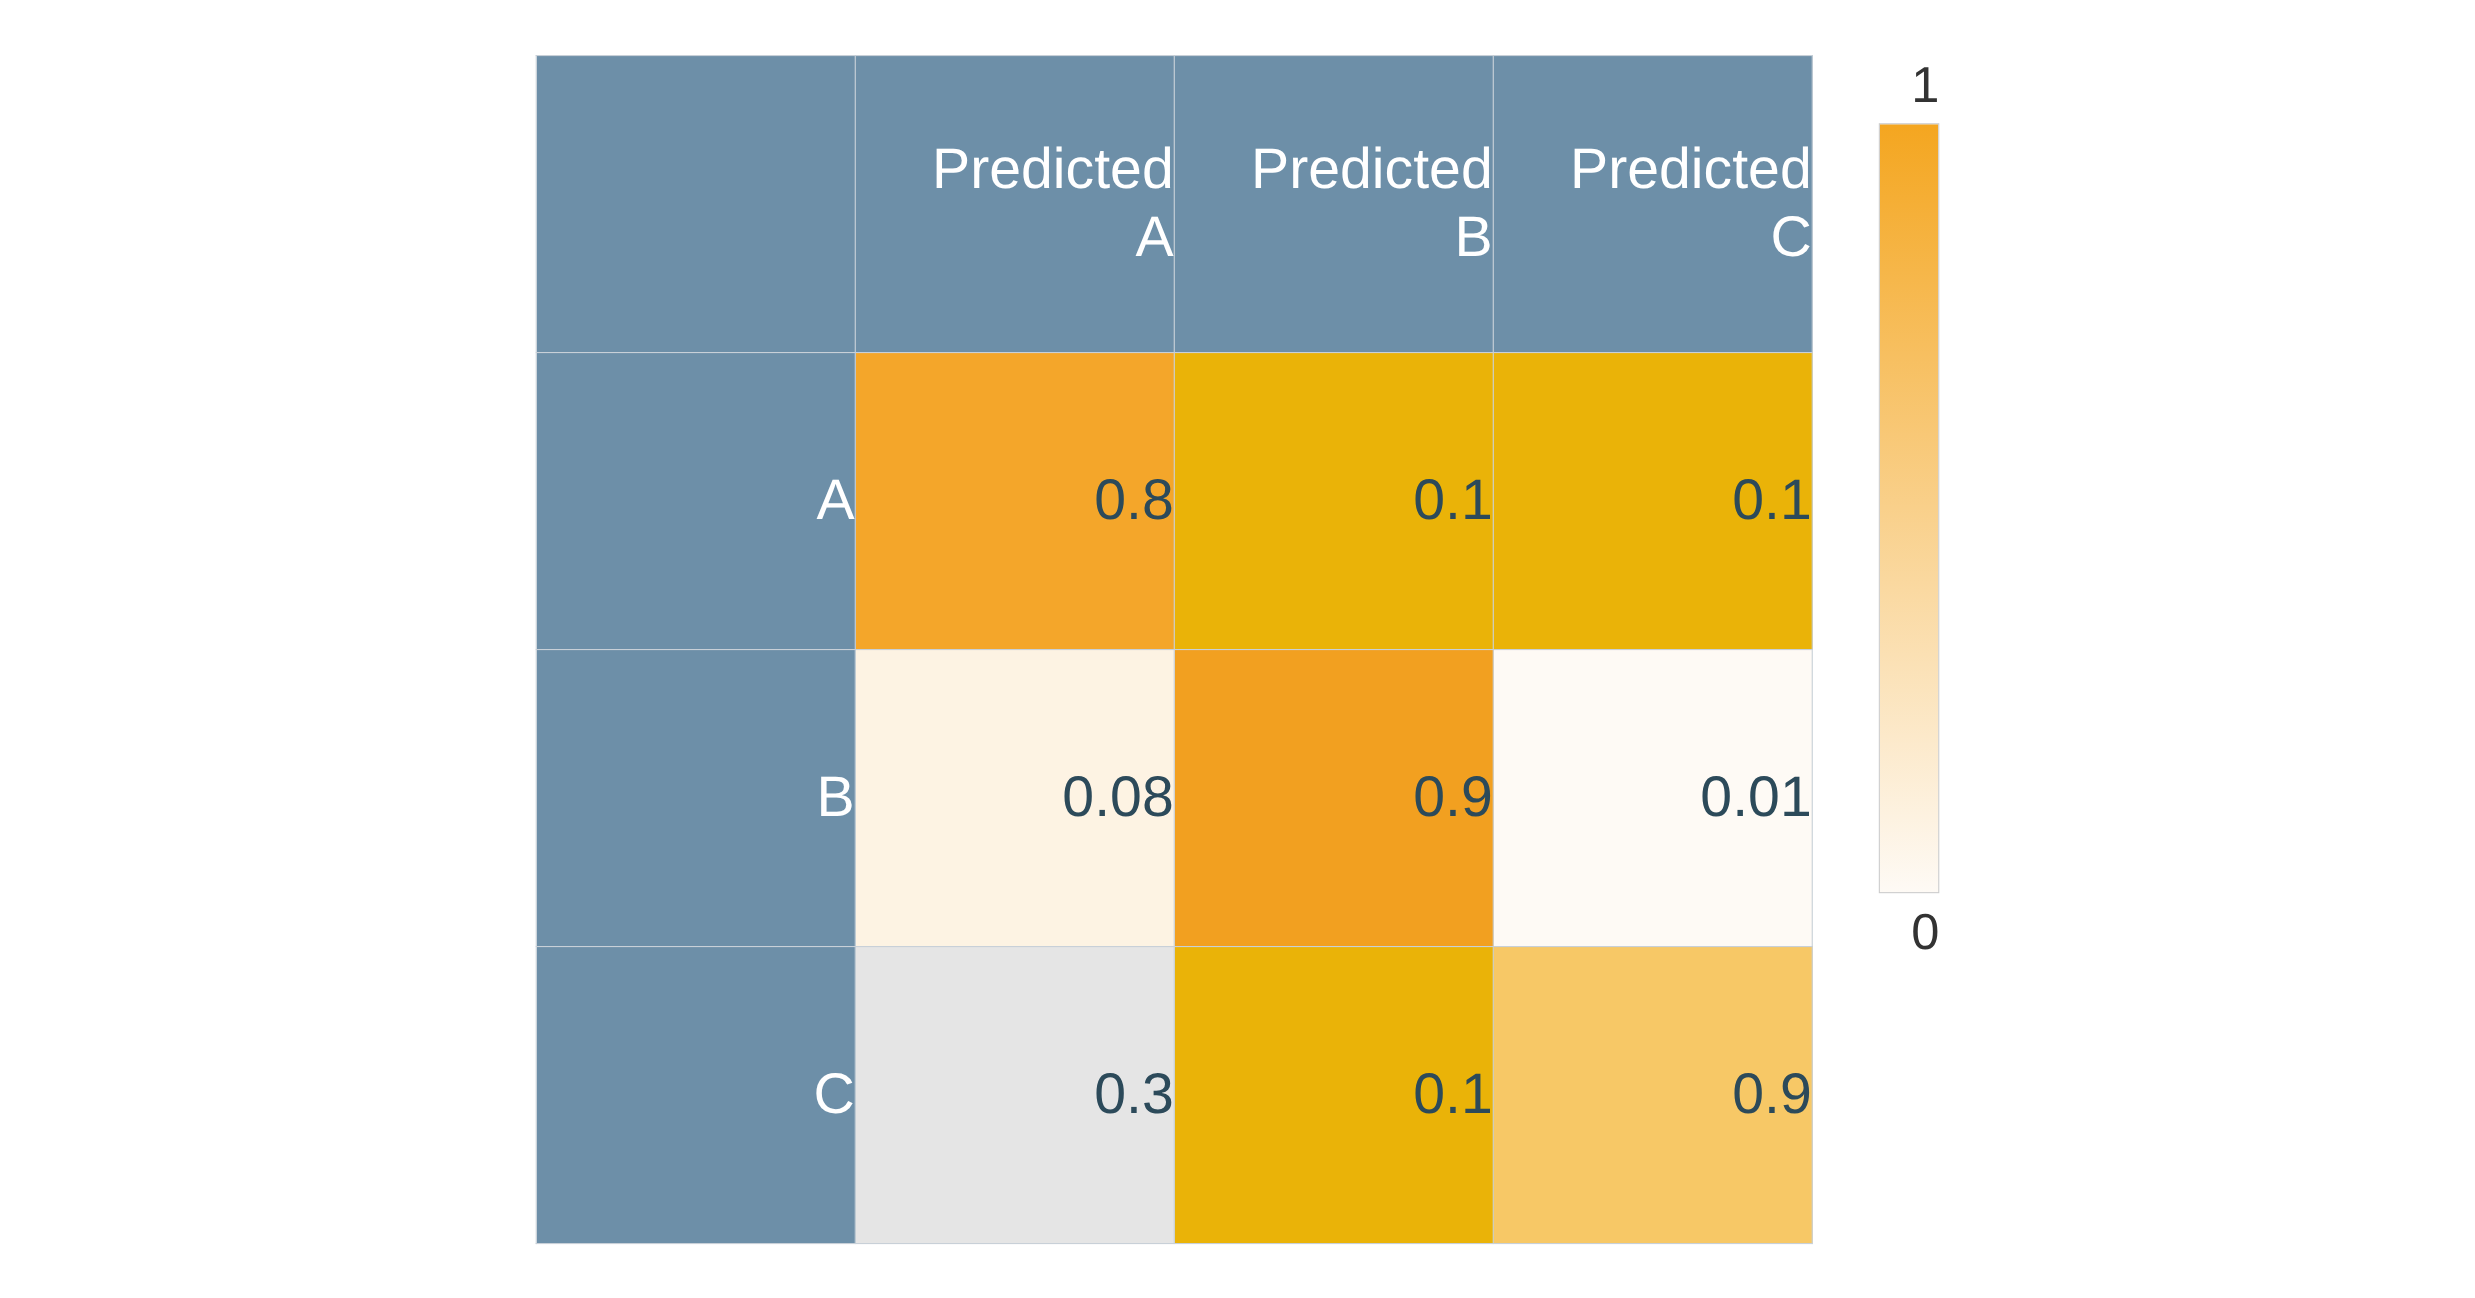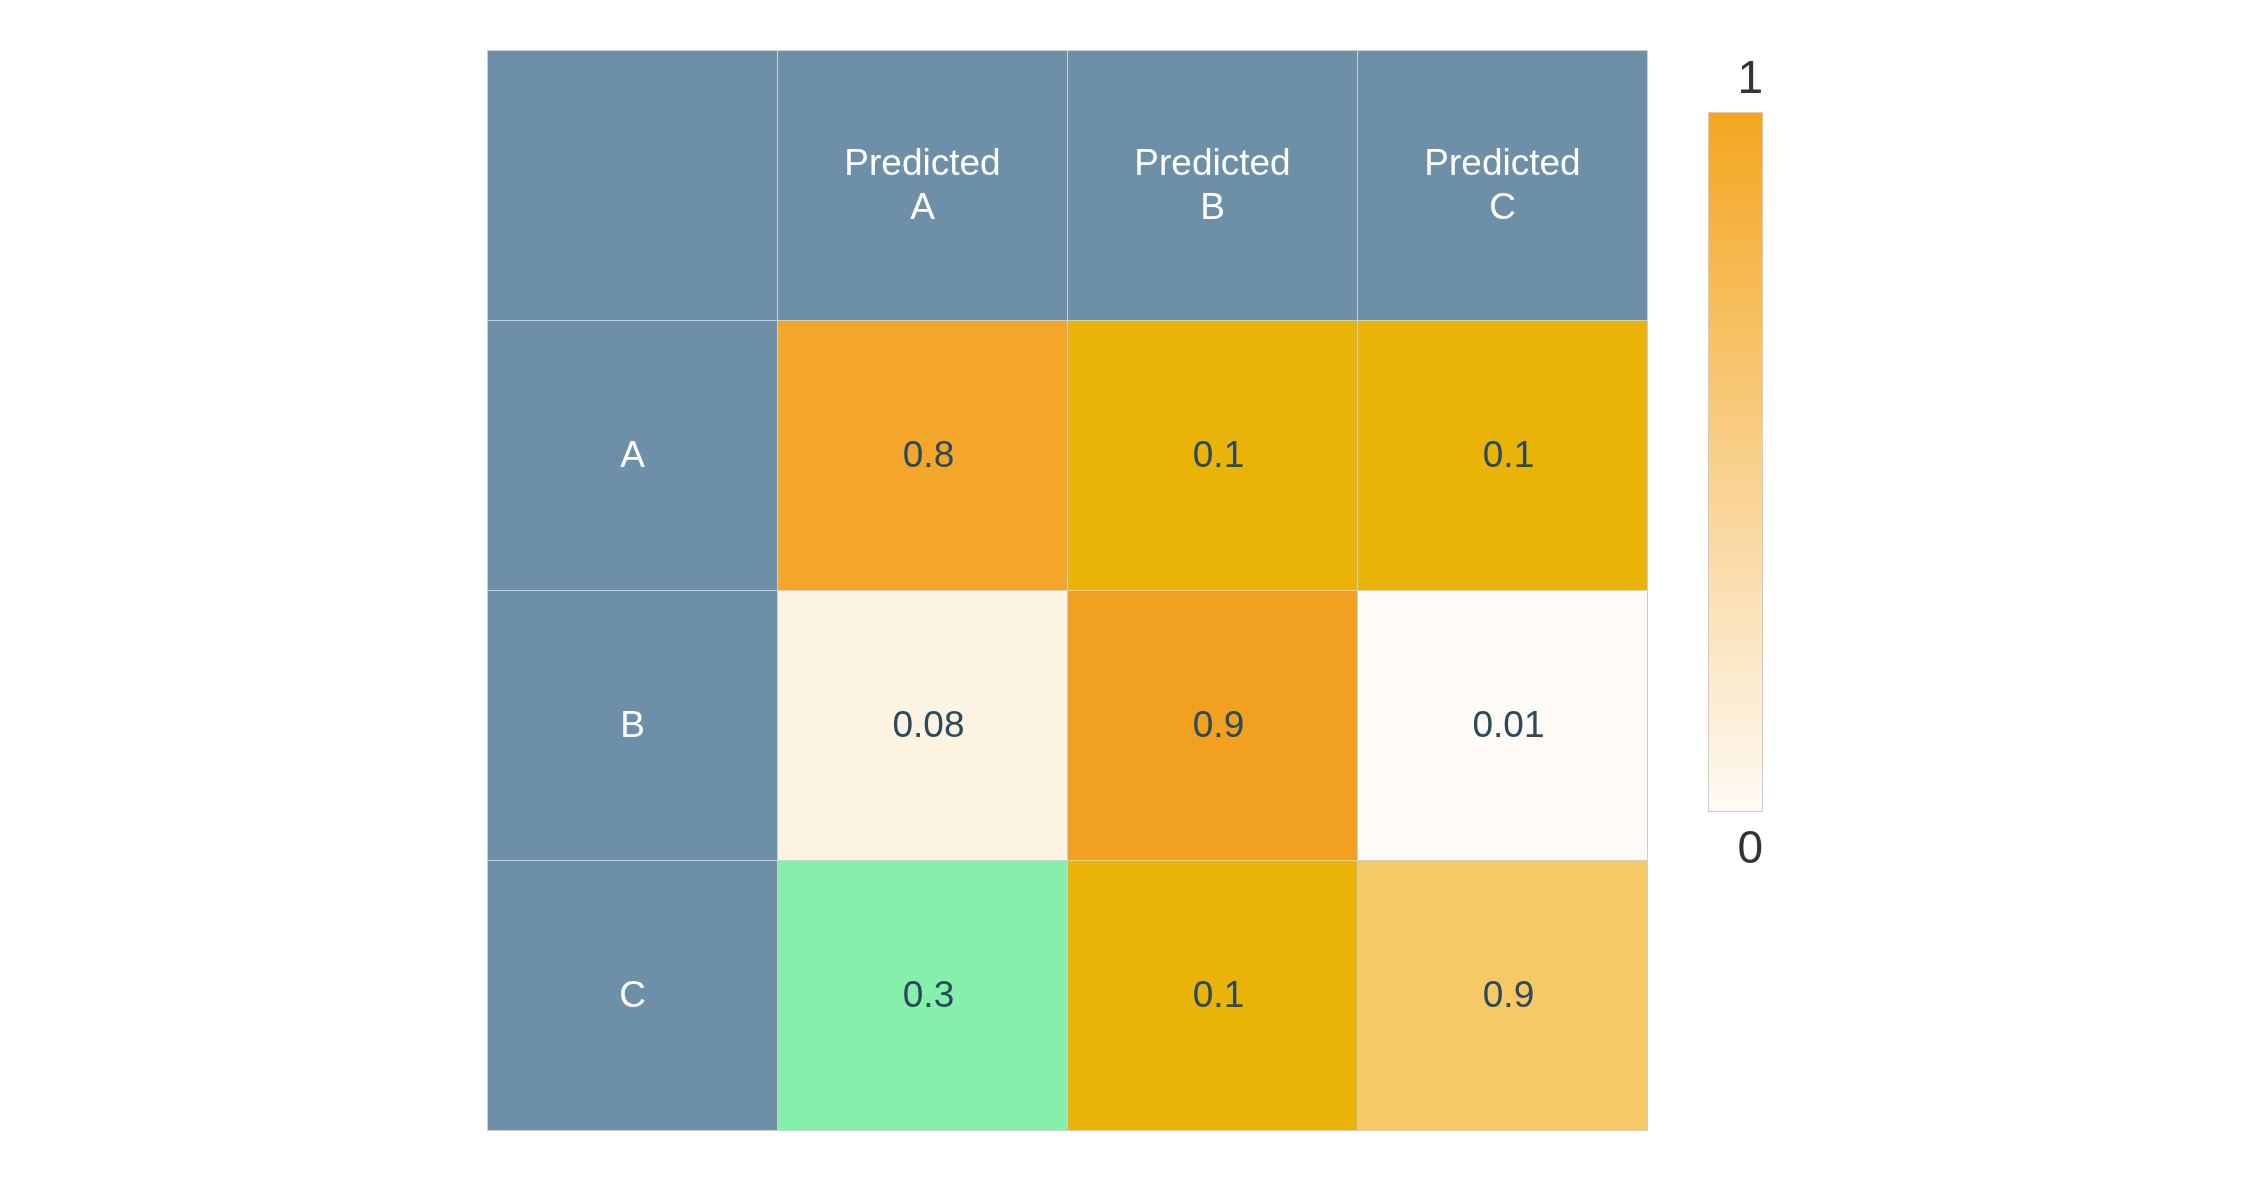--- a/index.html
+++ b/index.html
@@ -21,24 +21,24 @@
       gap: 40px;
     }
 
     .matrix-table {
       border-collapse: collapse;
     }
 
     .matrix-table td {
       width: 290px;
       height: 270px;
-      text-align: center;
+      text-align: right;
       vertical-align: middle;
       border: 1px solid #c8d0d8;
-      font-size: 37px;
+      font-size: 52px;
       font-weight: 400;
     }
 
     
     .header-cell {
       background-color: #6d8fa8;
       color: #ffffff;
       font-size: 50px;
       font-weight: 500;
       line-height: 1.2;
@@ -59,21 +59,21 @@
       font-size: 52px;
       padding-left: 12px;
     }
 
     
     .val-08  { background-color: #f4a62a; } 
     .val-01  { background-color: #eab308; } 
     .val-008 { background-color: #fdf3e3; } 
     .val-09  { background-color: #f2a020; } 
     .val-002 { background-color: #fefaf5; } 
-    .val-03  { background-color: #86efac; } 
+    .val-03  { background-color: #e5e5e5; } 
     .val-06  { background-color: #f7c866; }
 
     .colorbar-label-top {
       font-size: 46px;
       color: #333;
       font-weight: 400;
       margin-bottom: 8px;
       align-self: flex-end;
     }
 

